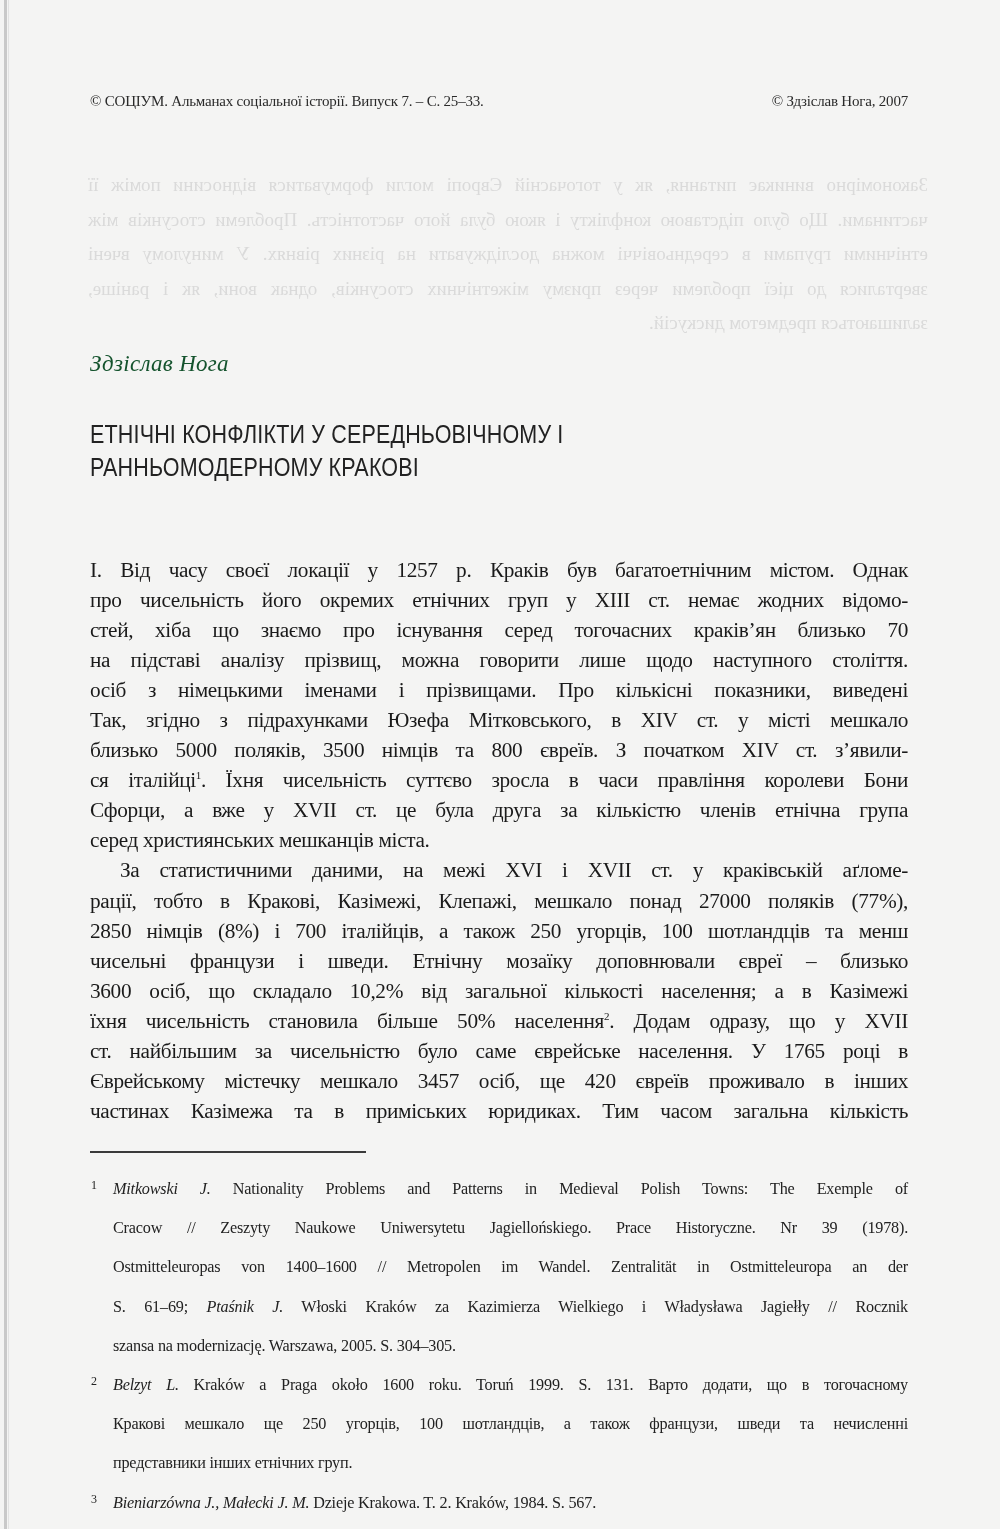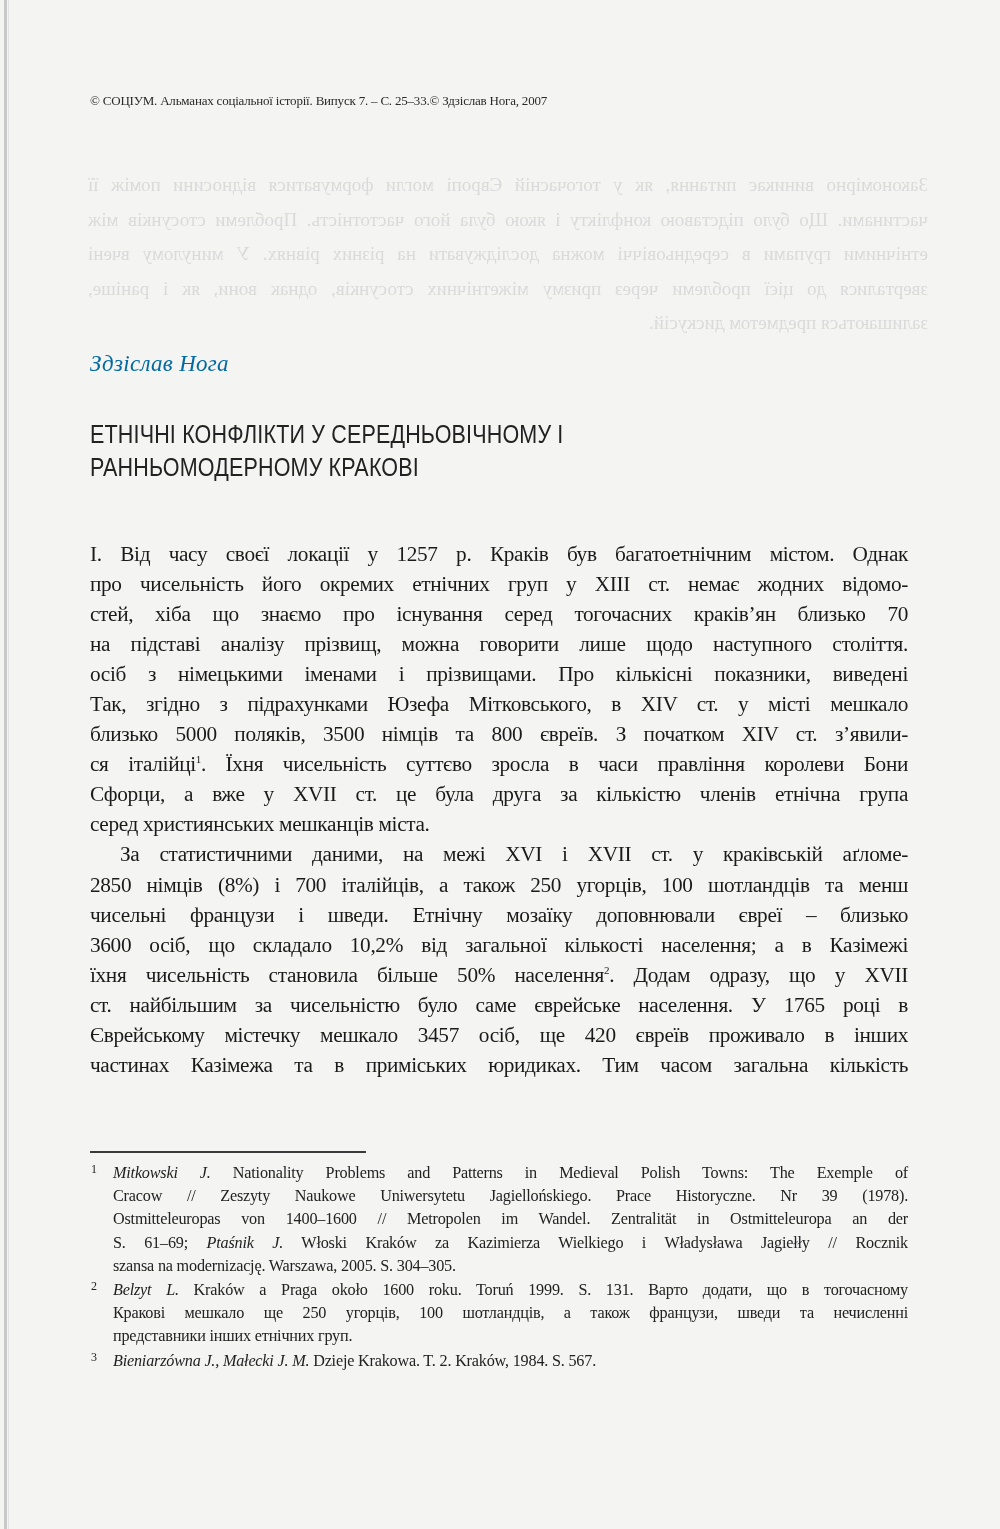--- a/index.html
+++ b/index.html
@@ -24,42 +24,42 @@
     font-family: "Liberation Serif", serif;
     font-size: 19px; line-height: 34.6px;
     color: #d6d6d6;
     transform: scaleX(-1);
     text-align: justify;
     opacity: 0.85;
     pointer-events: none;
   }
   .running-head {
     position: absolute; top: 93px; left: 90px; width: 818px;
-    display: flex; justify-content: flex-start;
+    display: flex; justify-content: space-between;
     font-family: "Liberation Serif", serif;
-    font-size: 13px; color: #2a2a2a;
+    font-size: 15px; color: #2a2a2a;
     letter-spacing: -0.2px;
   }
   .author {
     position: absolute; top: 351px; left: 90px;
     font-family: "Liberation Serif", serif;
-    font-style: italic; font-size: 23px; color: #0369a1;
+    font-style: italic; font-size: 23px; color: #14532d;
     letter-spacing: 0.3px;
   }
   .title {
     position: absolute; top: 418px; left: 90px; width: 830px;
     font-family: "Liberation Sans Narrow", "Liberation Sans", sans-serif;
     font-size: 25px; line-height: 33px; color: #222;
     transform: scaleX(0.86); transform-origin: left top;
     letter-spacing: 0.2px;
     margin: 0; font-weight: normal;
   }
   .title span { display: block; }
   .body-text {
-    position: absolute; top: 539px; left: 90px; width: 818px;
+    position: absolute; top: 555px; left: 90px; width: 818px;
     font-family: "Liberation Serif", serif;
     font-size: 21.3px; line-height: 30.05px;
     color: #1a1a1a;
     text-align: justify;
   }
   .body-text .line {
     display: block;
     text-align-last: justify;
     white-space: nowrap;
     letter-spacing: -0.35px;
@@ -78,20 +78,21 @@
     font-size: 16.2px; line-height: 23.2px; color: #222;
   }
   .fn { position: relative; padding-left: 23px; }
   .fn .num {
     position: absolute; left: 1px; top: -4px; font-size: 12px;
   }
   .fn .line {
     display: block; white-space: nowrap;
     text-align: justify; text-align-last: justify;
     letter-spacing: -0.2px;
+    margin-top: 16px;
   }
   .fn .line.last { text-align-last: left; }
   .fn i { font-style: italic; }
   .fn + .fn { margin-top: 1px; }
 </style>
 </head>
 <body>
 
 <div class="page-edge"></div>
 <div class="page-edge2"></div>
@@ -118,20 +119,21 @@
     <span class="line">на підставі аналізу прізвищ, можна говорити лише щодо наступного століття.</span>
     <span class="line">осіб з німецькими іменами і прізвищами. Про кількісні показники, виведені</span>
     <span class="line">Так, згідно з підрахунками Юзефа Мітковського, в XIV ст. у місті мешкало</span>
     <span class="line">близько 5000 поляків, 3500 німців та 800 євреїв. З початком XIV ст. з’явили-</span>
     <span class="line"><span>ся італійці</span><sup>1</sup><span>. Їхня чисельність суттєво зросла в часи правління королеви Бони</span></span>
     <span class="line">Сфорци, а вже у XVII ст. це була друга за кількістю членів етнічна група</span>
     <span class="line last">серед християнських мешканців міста.</span>
   </div>
   <div>
     <span class="line indent">За статистичними даними, на межі XVI і XVII ст. у краківській аґломе-</span>
+    <span class="line">рації, тобто в Кракові, Казімежі, Клепажі, мешкало понад 27000 поляків (77%),</span>
     <span class="line">2850 німців (8%) і 700 італійців, а також 250 угорців, 100 шотландців та менш</span>
     <span class="line">чисельні французи і шведи. Етнічну мозаїку доповнювали євреї – близько</span>
     <span class="line">3600 осіб, що складало 10,2% від загальної кількості населення; а в Казімежі</span>
     <span class="line"><span>їхня чисельність становила більше 50% населення</span><sup>2</sup><span>. Додам одразу, що у XVII</span></span>
     <span class="line">ст. найбільшим за чисельністю було саме єврейське населення. У 1765 році в</span>
     <span class="line">Єврейському містечку мешкало 3457 осіб, ще 420 євреїв проживало в інших</span>
     <span class="line">частинах Казімежа та в приміських юридиках. Тим часом загальна кількість</span>
   </div>
 </div>
 

